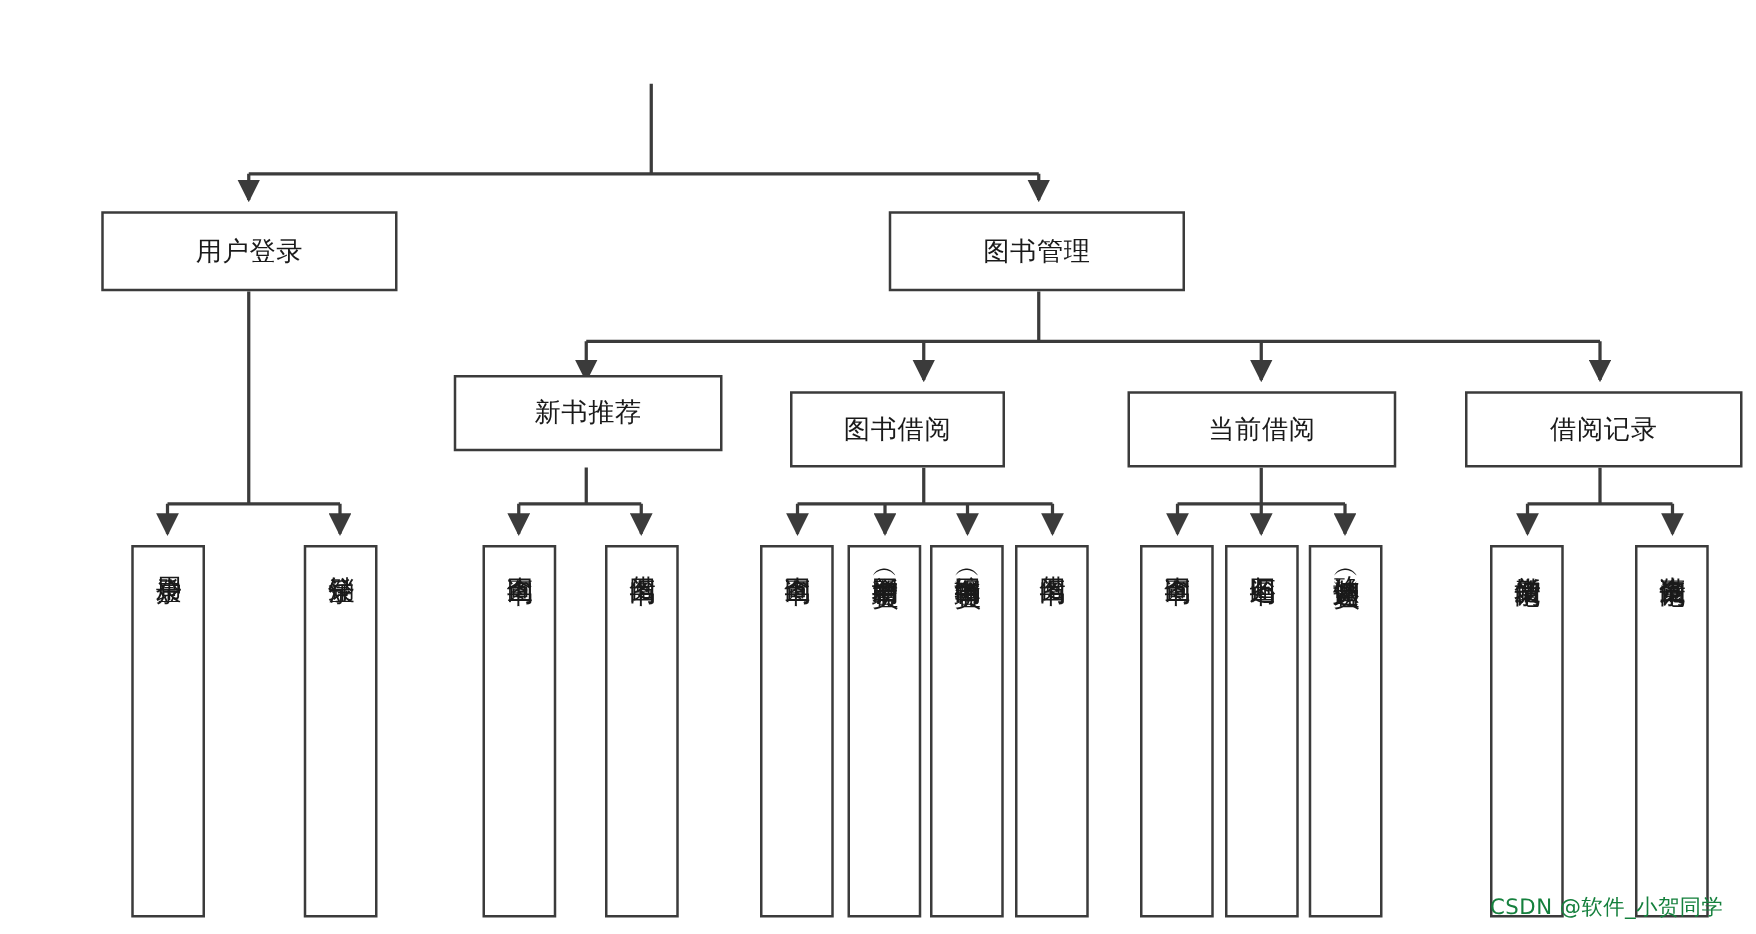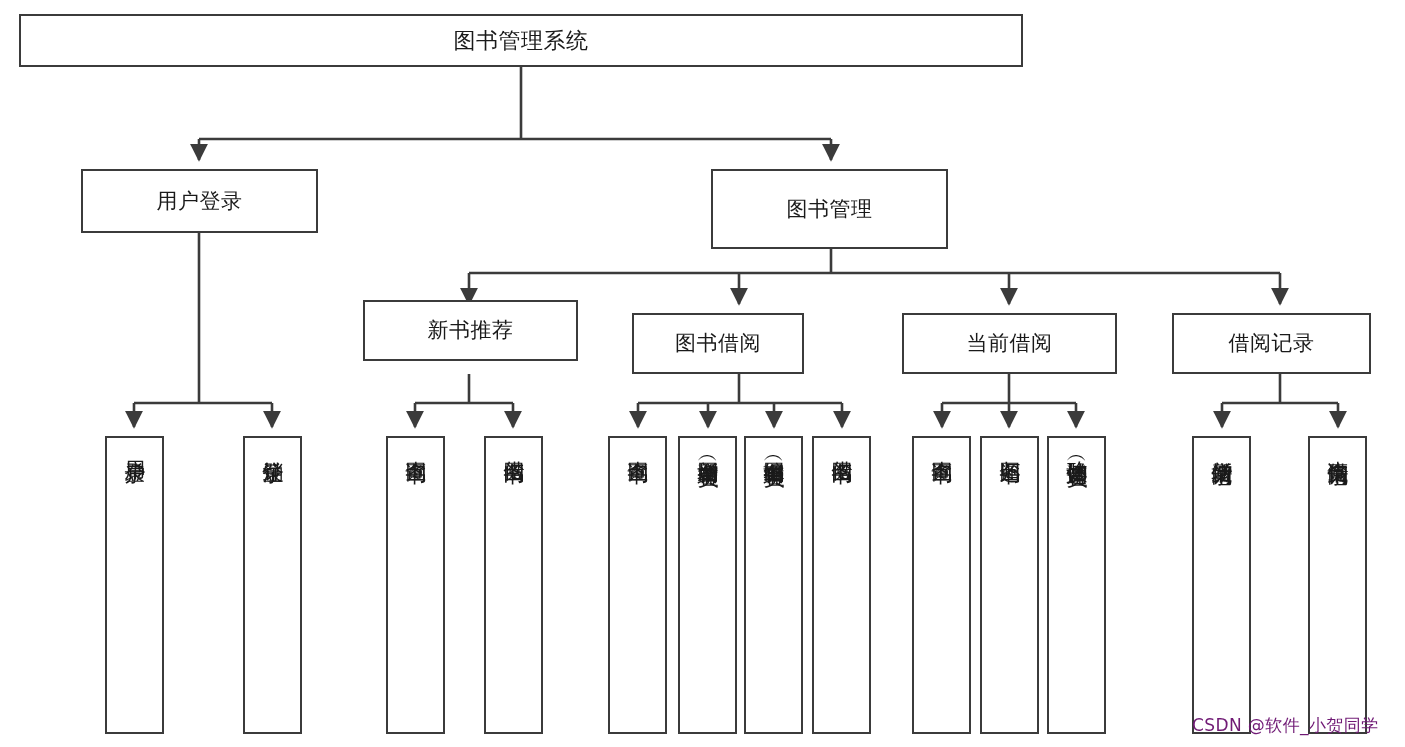--- a/index.html
+++ b/index.html
@@ -43,21 +43,21 @@
     writing-mode:vertical-rl;
     text-orientation:upright;
     font-size:21px;
     line-height:1.0;
     letter-spacing:1px;
     white-space:nowrap;
   }
   .watermark{
     position:absolute;
     font-size:17px;
-    color:#701a75;
+    color:#15803d;
     white-space:nowrap;
     letter-spacing:0.4px;
     pointer-events:none;
   }
   svg.edges{position:absolute;left:0;top:0;width:1405px;height:747px;pointer-events:none;}
 </style>
 </head>
 <body>
 
 <div id="canvas">
@@ -105,41 +105,38 @@
       <path d="M 1009 403 L 1009 427" marker-end="url(#arrow)"></path>
       <path d="M 1076 403 L 1076 427" marker-end="url(#arrow)"></path>
 
       <path d="M 1280 374 L 1280 403"></path>
       <path d="M 1222 403 L 1338 403"></path>
       <path d="M 1222 403 L 1222 427" marker-end="url(#arrow)"></path>
       <path d="M 1338 403 L 1338 427" marker-end="url(#arrow)"></path>
     </g>
   </svg>
 
-  <div class="node h-node root" style="left:19px;top:14px;width:1004px;height:53px;">
-    <span class="label">图书管理系统</span>
-  </div>
 
   <div class="node h-node" style="left:81px;top:169px;width:237px;height:64px;">
     <span class="label">用户登录</span>
   </div>
-  <div class="node h-node" style="left:711px;top:169px;width:237px;height:80px;">
+  <div class="node h-node" style="left:711px;top:169px;width:237px;height:64px;">
     <span class="label">图书管理</span>
   </div>
 
   <div class="node h-node" style="left:363px;top:300px;width:215px;height:61px;">
     <span class="label">新书推荐</span>
   </div>
   <div class="node h-node" style="left:632px;top:313px;width:172px;height:61px;">
     <span class="label">图书借阅</span>
   </div>
   <div class="node h-node" style="left:902px;top:313px;width:215px;height:61px;">
     <span class="label">当前借阅</span>
   </div>
-  <div class="node h-node" style="left:1172px;top:313px;width:199px;height:61px;">
+  <div class="node h-node" style="left:1172px;top:313px;width:222px;height:61px;">
     <span class="label">借阅记录</span>
   </div>
 
   <div class="node v-node" style="left:105px;top:436px;width:59px;height:298px;">
     <span class="label">用户登录</span>
   </div>
   <div class="node v-node" style="left:243px;top:436px;width:59px;height:298px;">
     <span class="label">注销登录</span>
   </div>
 

